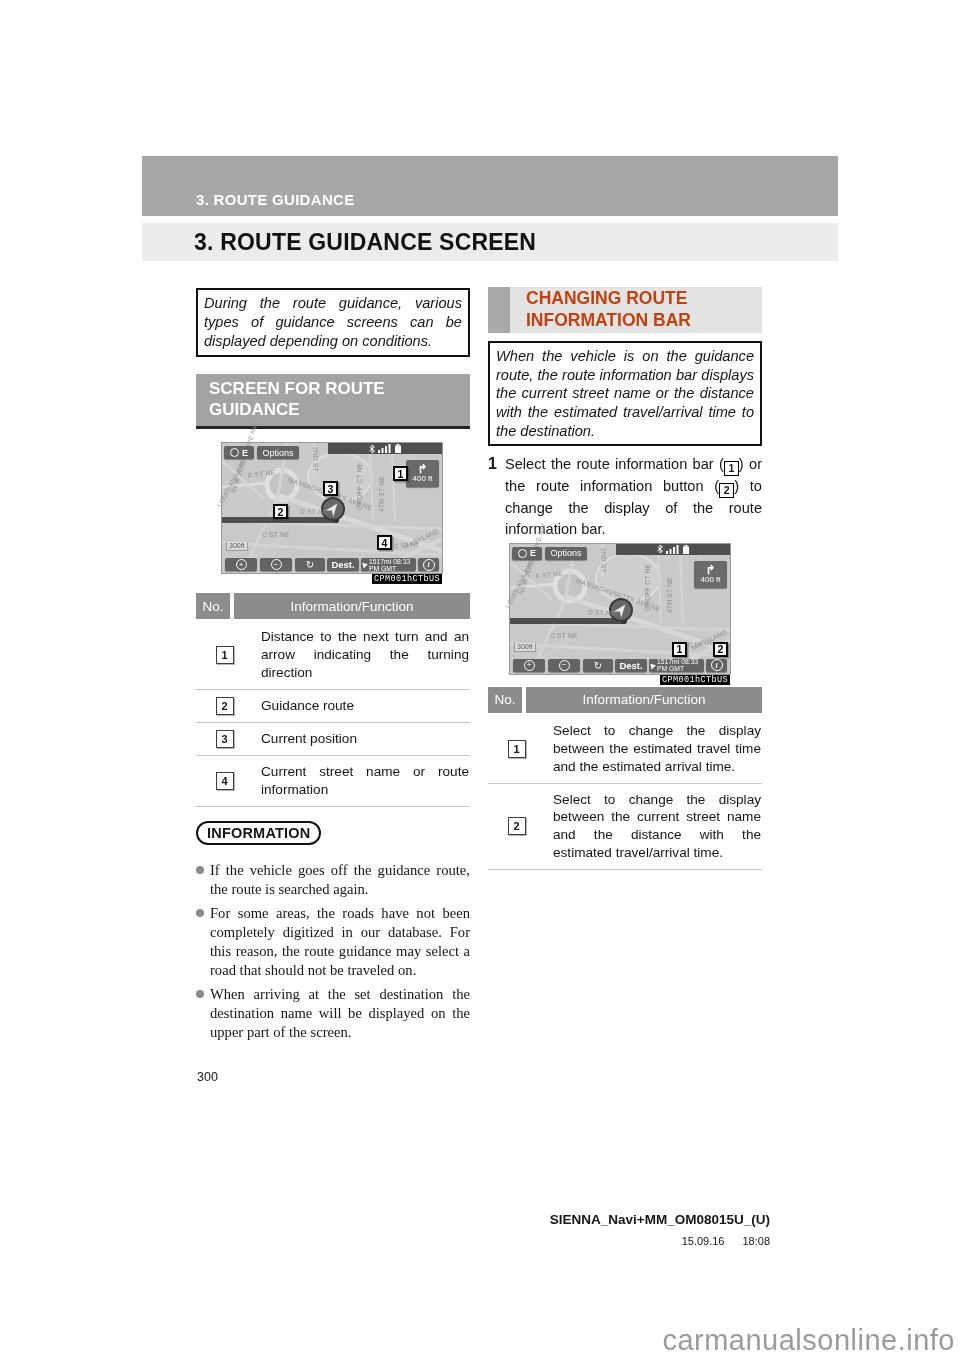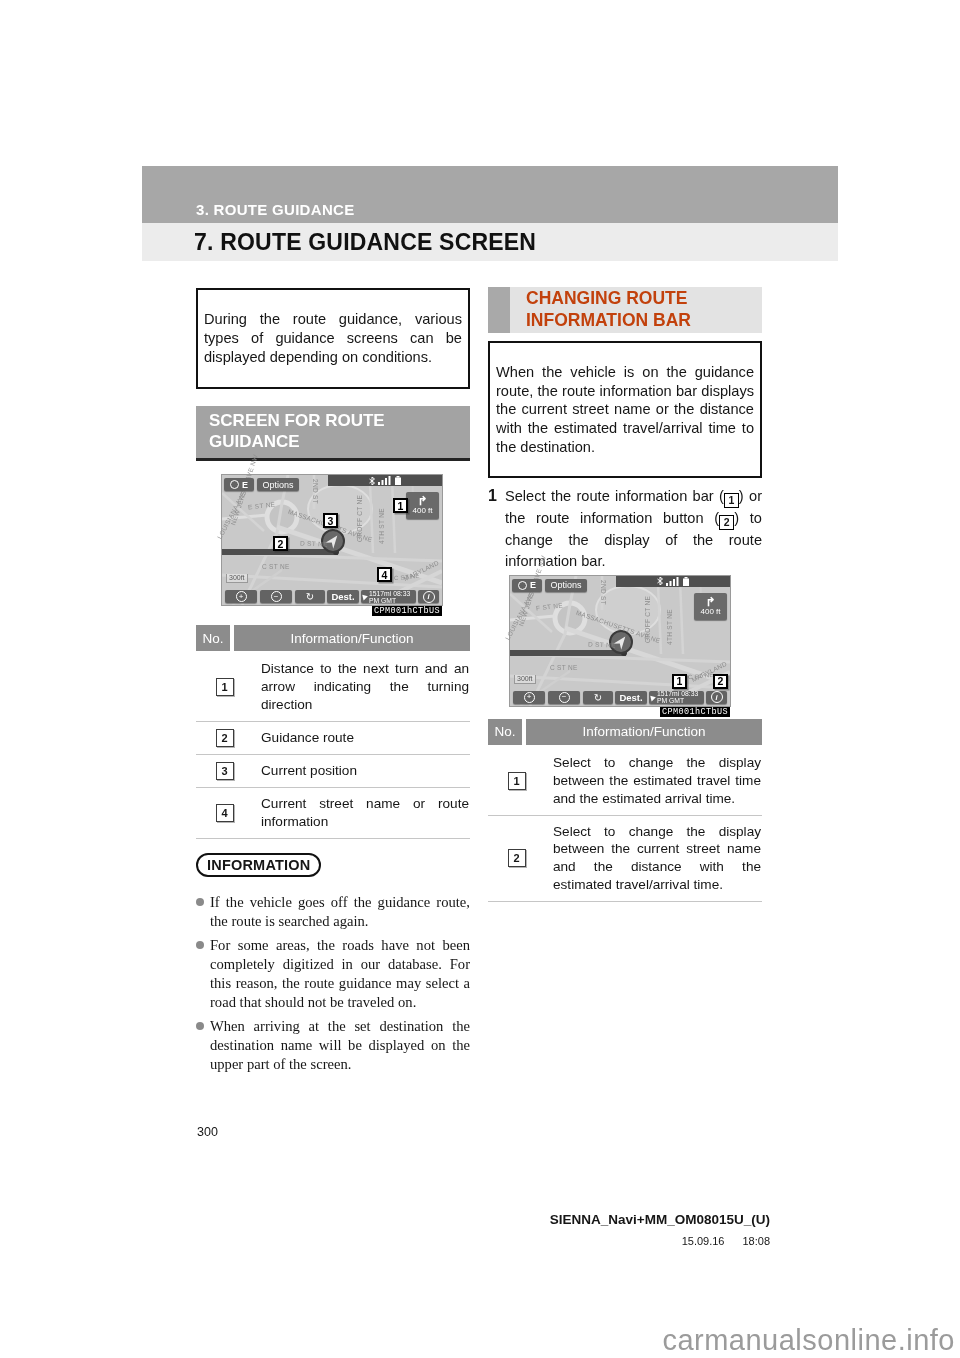--- a/index.html
+++ b/index.html
@@ -1,32 +1,32 @@
 <!DOCTYPE html>
 <html><head>
 <meta charset="utf-8">
 <style>
   html,body { margin:0; padding:0; background:#fff; }
   .page { position:relative; width:960px; height:1358px; background:#fff; overflow:hidden;
           font-family:"Liberation Sans",sans-serif; color:#161616; }
 
   
-  .chapter-bar { position:absolute; left:142px; top:166px; width:696px; height:60px; background:#a7a7a7;
+  .chapter-bar { position:absolute; left:142px; top:156px; width:696px; height:60px; background:#a7a7a7;
                  display:flex; align-items:flex-end; box-sizing:border-box; padding:0 0 8px 54px;
                  color:#fff; font-weight:bold; font-size:15px; letter-spacing:.3px; }
   .title-bar { position:absolute; left:142px; top:223px; width:696px; height:38px; background:#ececec;
                display:flex; align-items:center; box-sizing:border-box; padding-left:52px;
                color:#111; font-weight:bold; font-size:23px; letter-spacing:.2px; }
 
   
   .col-left  { position:absolute; left:196px; top:288px; width:274px; }
   .col-right { position:absolute; left:488px; top:287px; width:274px; }
 
-  .note-box { border:2px solid #111; padding:20px 6px; font-size:14.6px; line-height:1.3;
-              text-align:justify; }
+  .note-box { border:2px solid #111; padding:4px 6px; font-size:14.6px; line-height:1.3;
+              text-align:justify;font-style:italic; }
   .col-right .note-box { margin-top:8px; line-height:1.28; }
 
   .sec-left { margin-top:17px; background:#a3a3a3; border-bottom:3px solid #232323; color:#fff;
               font-weight:bold; font-size:17px; line-height:1.22; padding:5px 10px 6px 13px; }
   .sec-left span { display:block; max-width:190px; }
 
   .sec-right { display:flex; height:46px; }
   .sec-right .sq { width:22px; background:#a9a9a9; }
   .sec-right .bar { flex:1; background:#e3e3e3; display:flex; align-items:center; padding-left:16px; }
   .sec-right .bar span { display:block; max-width:180px; font-weight:bold; font-size:17.5px; line-height:1.25; color:#c2410c; }
@@ -97,37 +97,37 @@
   
   .info-sec { margin-top:14px; }
   .info-pill { display:inline-block; border:2px solid #111; border-radius:13px; padding:2px 9px 2px;
                font-weight:bold; font-size:14.5px; letter-spacing:.2px; }
   .bullets { margin-top:16px;font-family:Liberation Serif, serif; }
   .bullet { display:flex; margin-bottom:5px; }
   .bullet .dot { width:8px; height:8px; border-radius:50%; background:#8a8a8a; margin:5px 6px 0 0; flex:none; }
   .bullet .bt { flex:1; font-size:14.6px; line-height:1.3; text-align:justify; }
 
   
-  .pg-num { position:absolute; left:197px; top:1125px; font-size:12.5px; }
+  .pg-num { position:absolute; left:197px; top:1070px; font-size:12.5px; }
   .doc-name { position:absolute; left:420px; top:1212px; width:350px; text-align:right;
               font-weight:bold; font-size:13.5px; }
   .doc-date { position:absolute; left:420px; top:1235px; width:350px; text-align:right; font-size:11px; }
   .doc-date .t { margin-left:18px; }
   .watermark { position:absolute; right:5px; top:1324px; font-size:29px; color:#9b9b9b; letter-spacing:.5px; }
 </style>
 </head>
 <body>
 
 <div class="page">
 
   <div class="chapter-bar">
     <span>3. ROUTE GUIDANCE</span>
   </div>
   <div class="title-bar">
-    <span>7. ROUTE GUIDANCE SCREEN</span>
+    <span>3. ROUTE GUIDANCE SCREEN</span>
   </div>
 
   <div class="col-left">
 
     <div class="note-box">
       <span>During the route guidance, various types of guidance screens can be displayed depending on conditions.</span>
     </div>
 
     <div class="sec-left">
       <span>SCREEN FOR ROUTE GUIDANCE</span>

